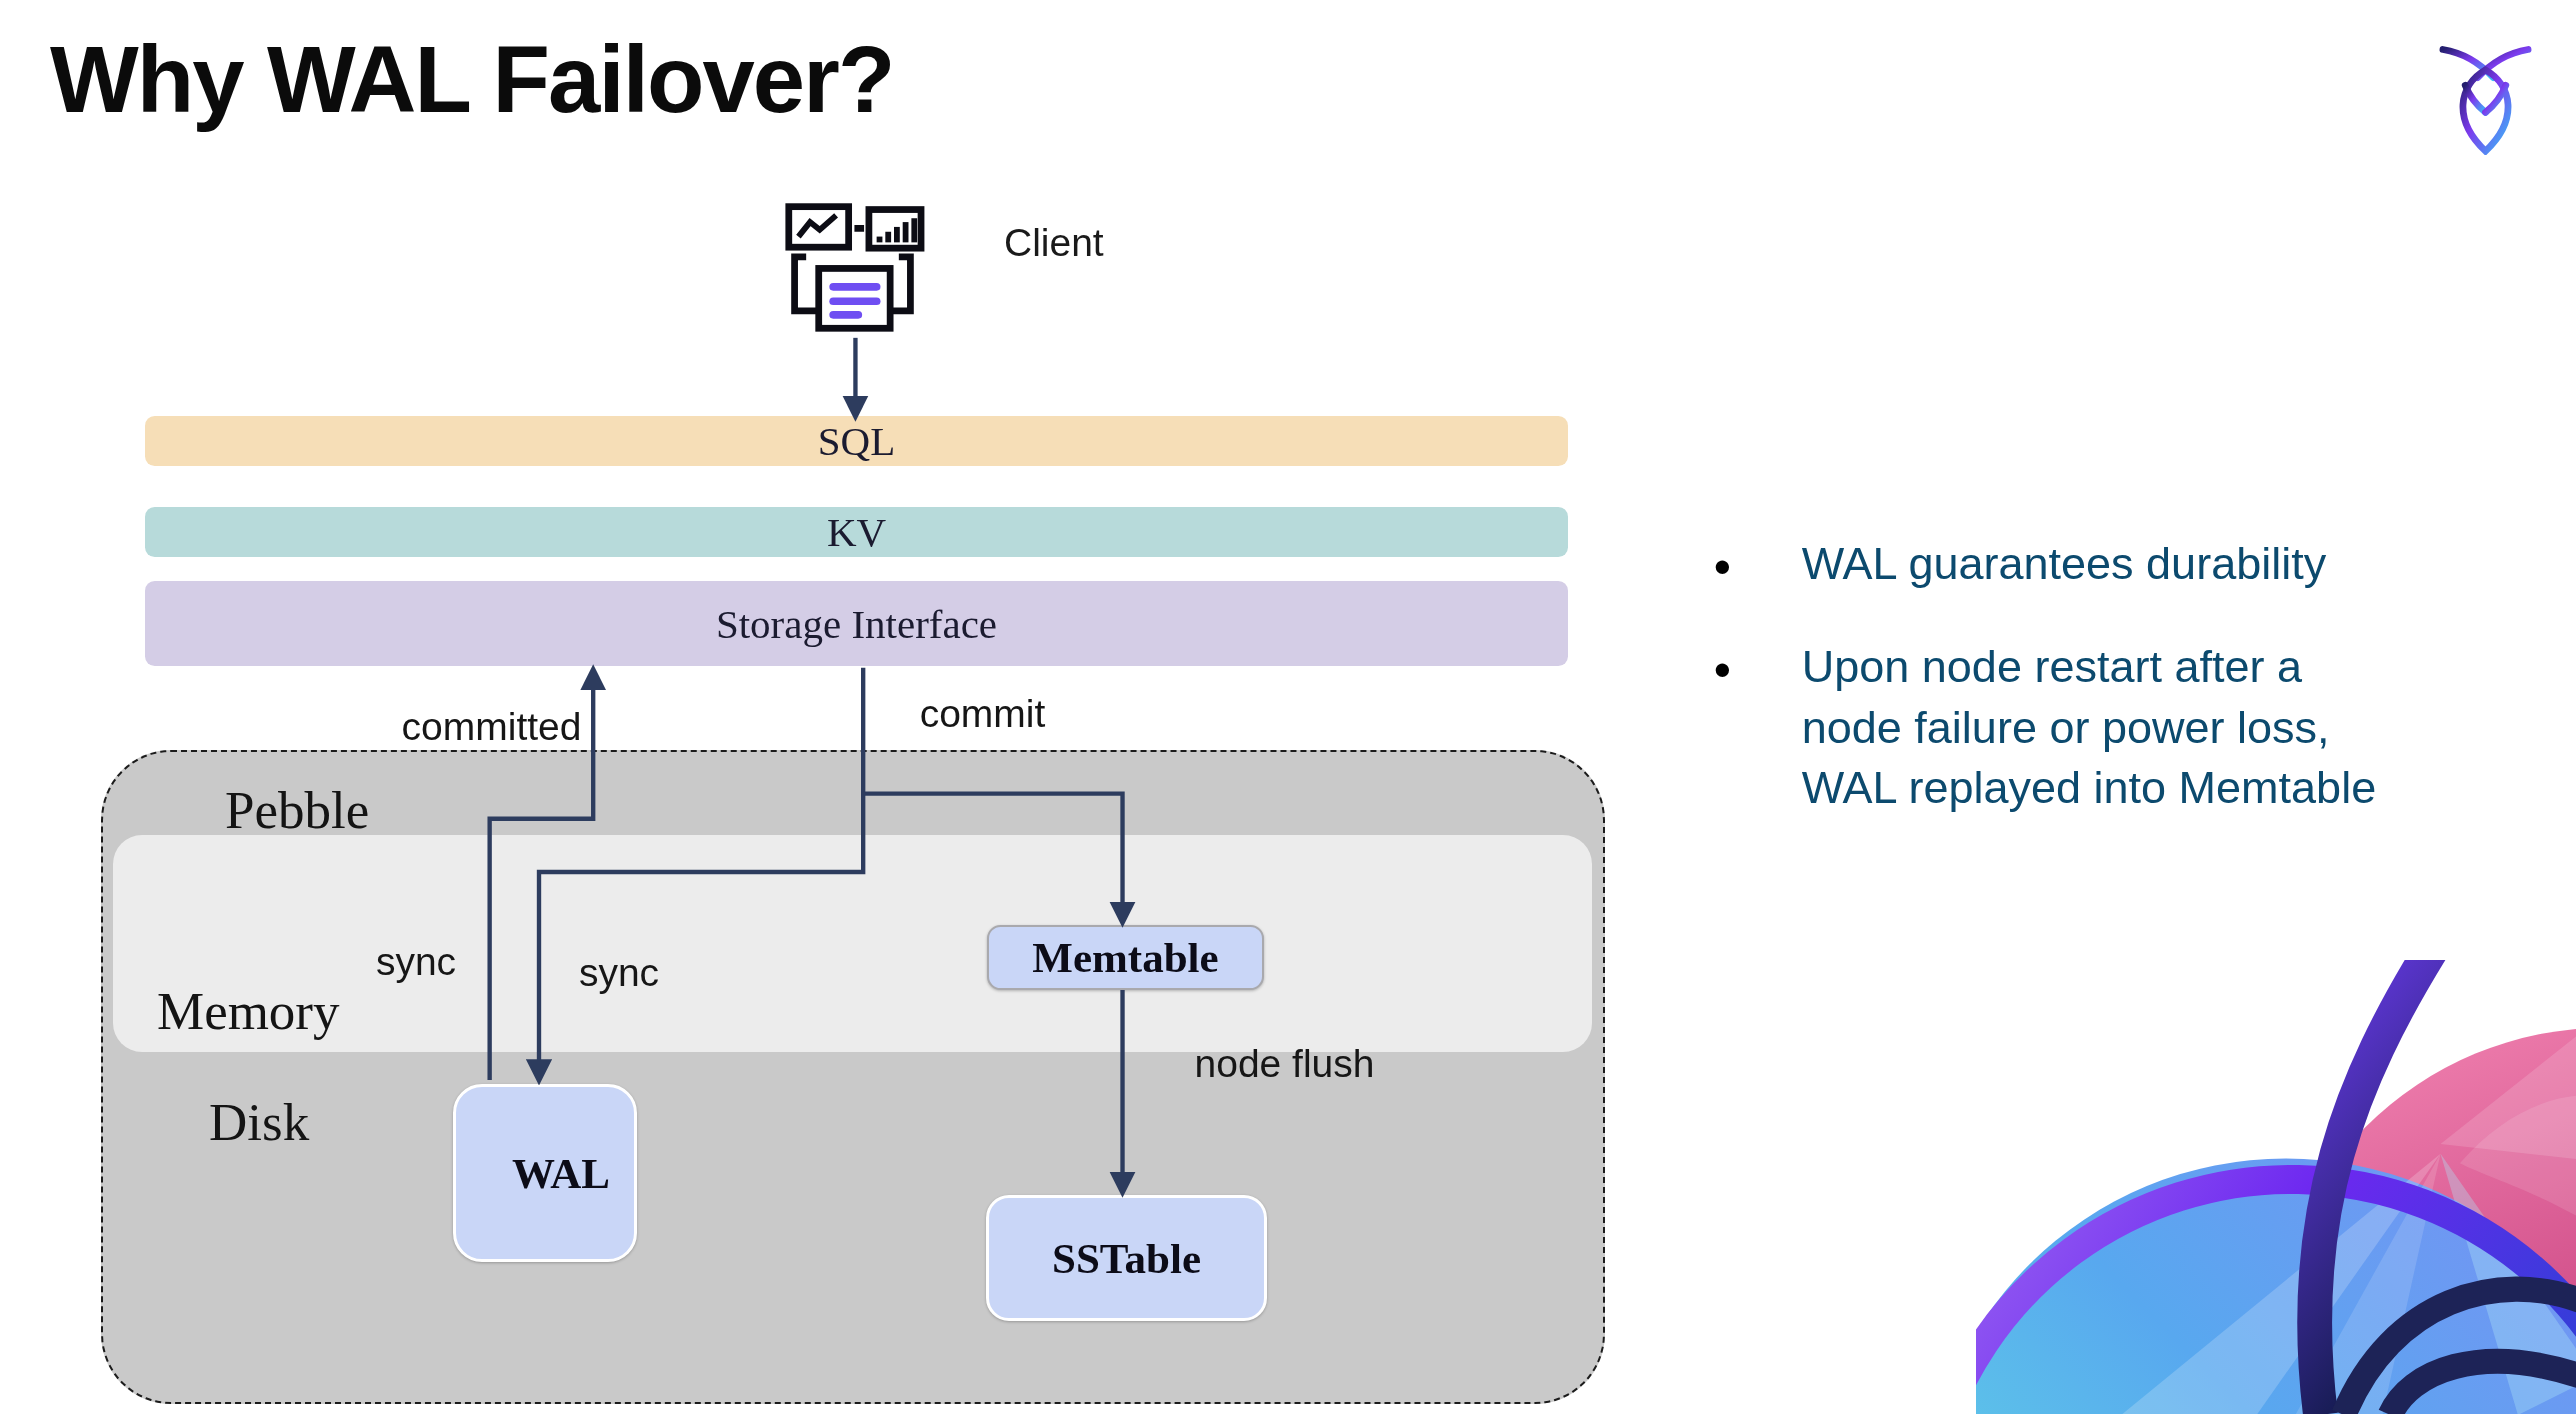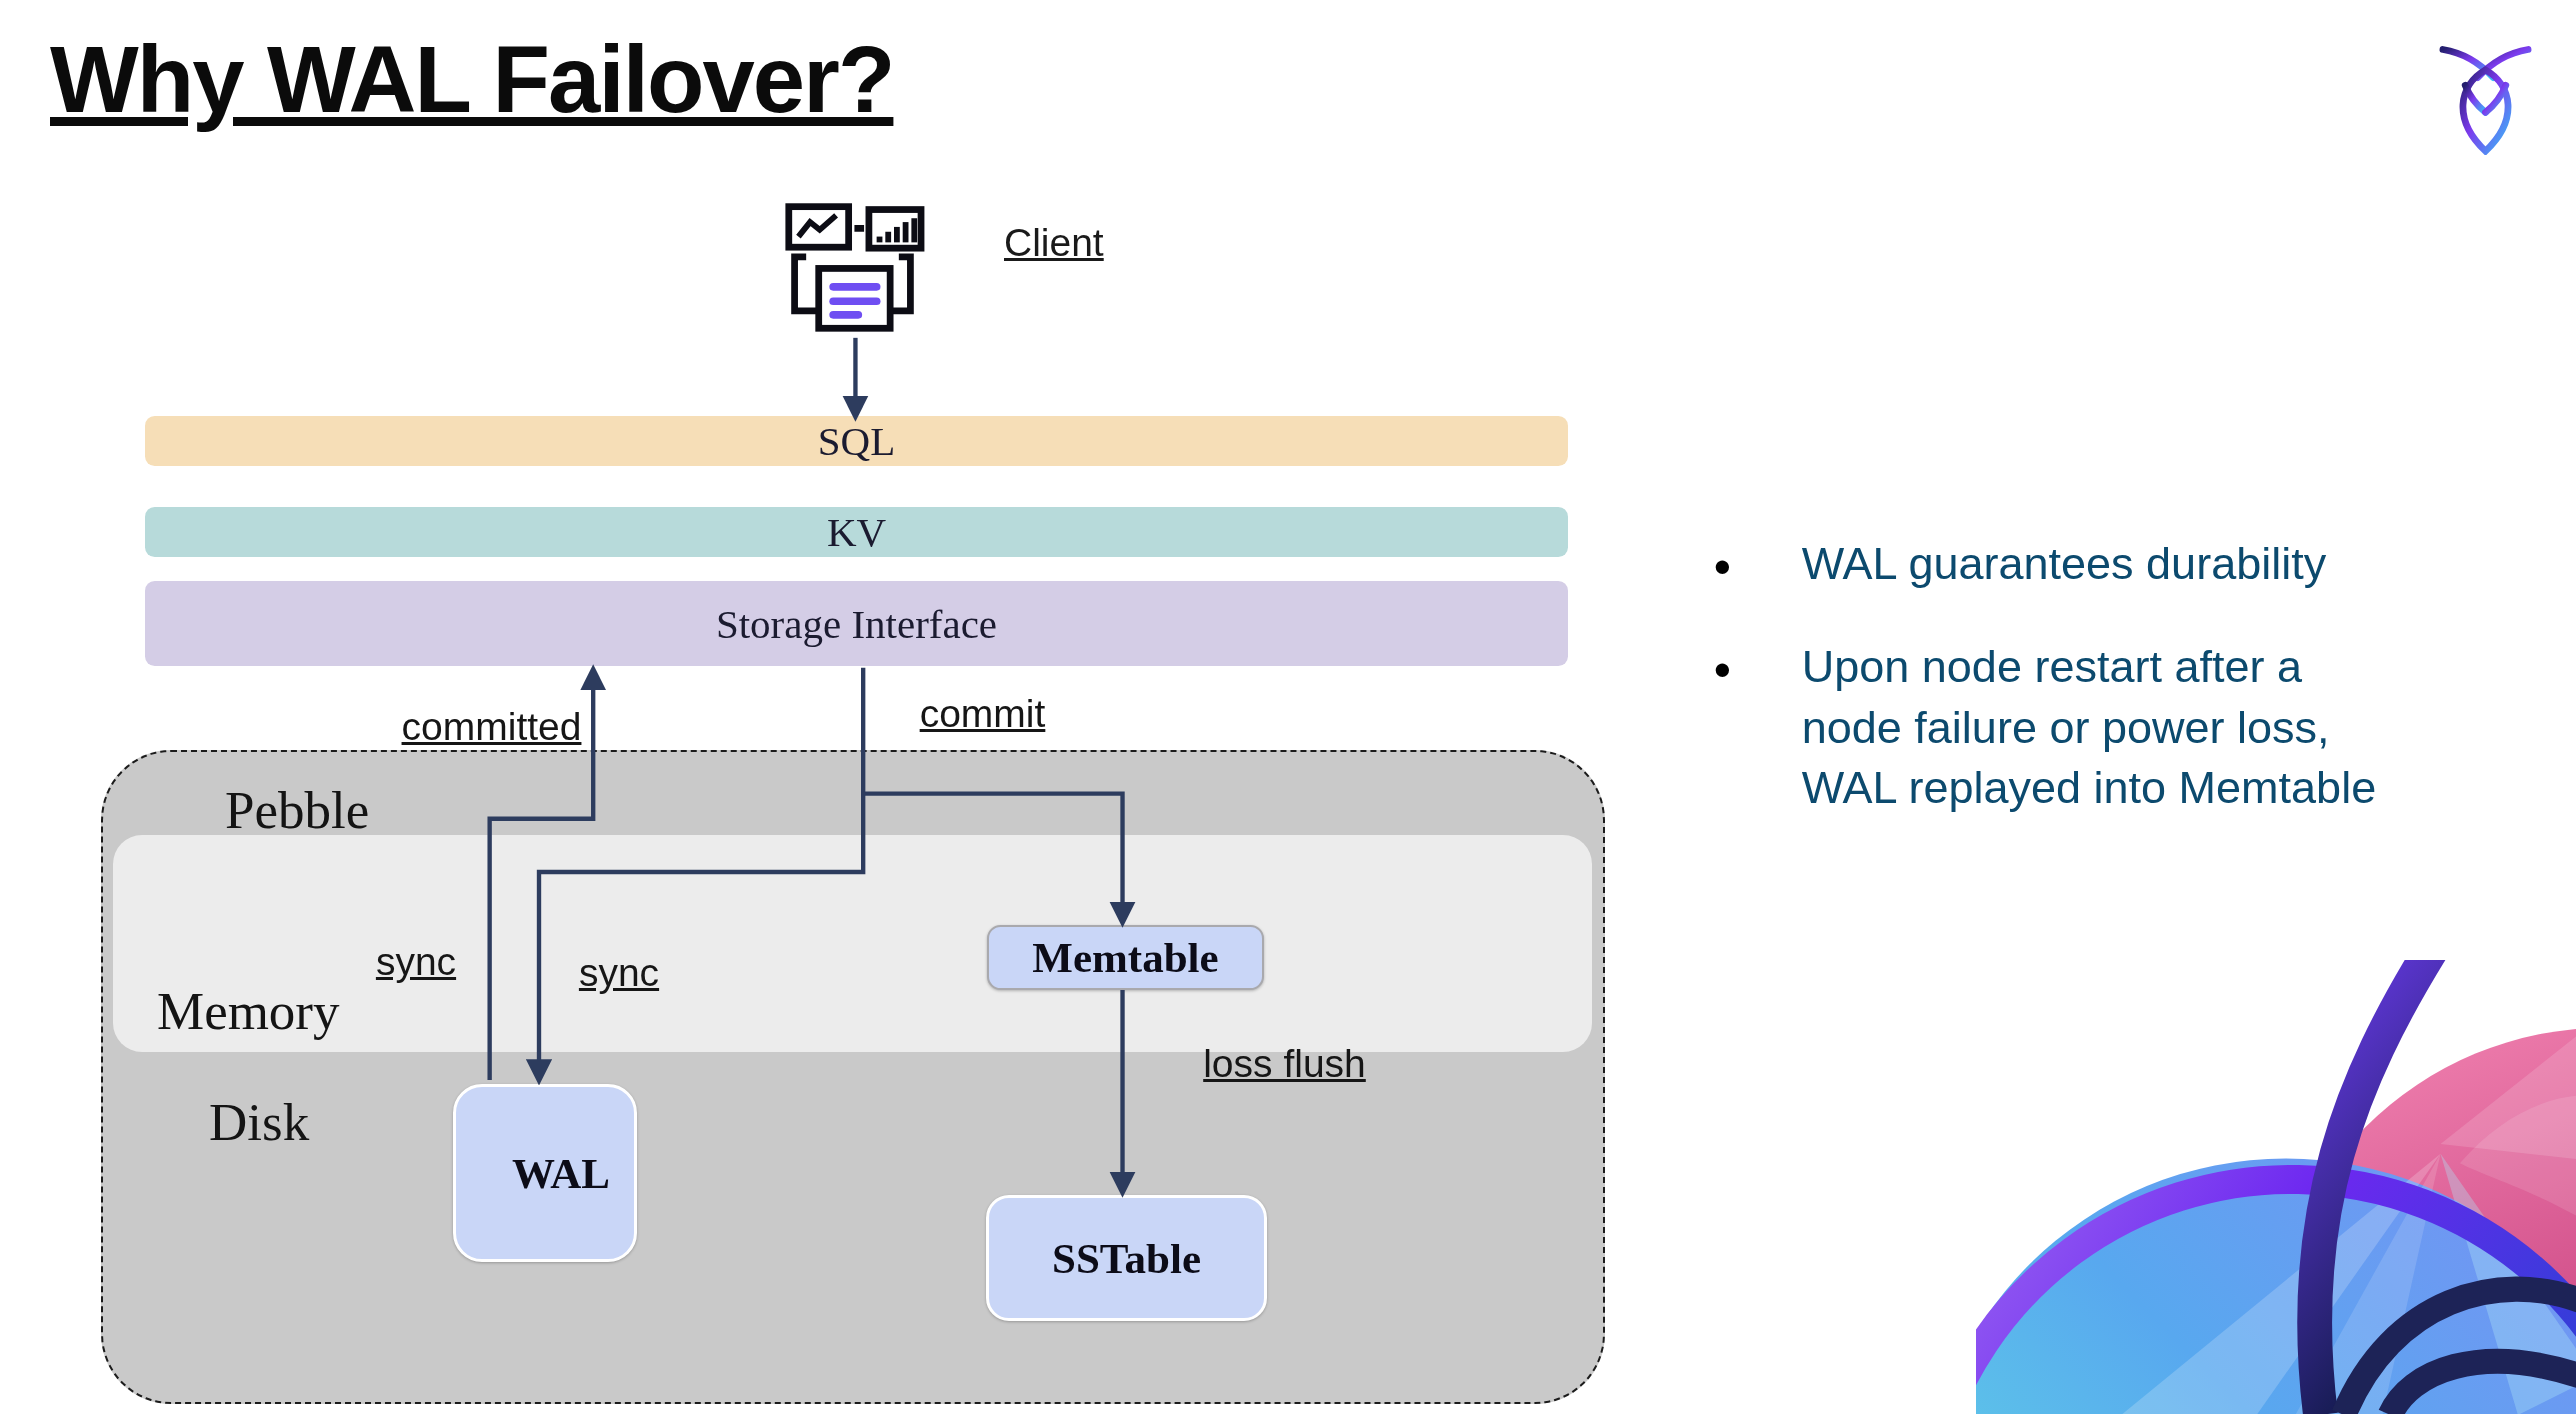--- a/index.html
+++ b/index.html
@@ -1,20 +1,20 @@
 <!DOCTYPE html>
 <html><head>
 <meta charset="utf-8">
 <style>
   html,body{margin:0;padding:0;background:#ffffff;}
   .slide{
     position:relative;width:2576px;height:1415px;background:#ffffff;
     overflow:hidden;font-family:"Liberation Sans",sans-serif;color:#111;
   }
-  .sans{font-family:"Liberation Sans",sans-serif;text-decoration:underline;}
+  .sans{font-family:"Liberation Sans",sans-serif;}
   .abs{position:absolute;}
 
   .title{
     left:50px;top:21px;font-size:94px;font-weight:bold;letter-spacing:-1.9px;
     color:#0b0b0b;line-height:1.25;white-space:nowrap;
   }
 
   .client-label{left:1004px;top:221px;font-size:39px;color:#1a1a1a;}
 
   .bar{
@@ -158,21 +158,21 @@
       <path d="M892 690 L892 901 L557 901 L557 1100" marker-end="url(#arr)"></path>
       <path d="M892 820 L1160 820 L1160 937" marker-end="url(#arr)"></path>
       <path d="M1160 1023 L1160 1216" marker-end="url(#arr)"></path>
     </g>
   </svg>
 
   <div class="abs edge-label lbl-committed sans">committed</div>
   <div class="abs edge-label lbl-commit sans">commit</div>
   <div class="abs edge-label lbl-sync1 sans">sync</div>
   <div class="abs edge-label lbl-sync2 sans">sync</div>
-  <div class="abs edge-label lbl-async sans">loss flush</div>
+  <div class="abs edge-label lbl-async sans">node flush</div>
 
   <div class="abs bullets">
     <div class="bullet">
       <span class="bullet-dot">●</span>
       <span class="bullet-text">WAL guarantees durability</span>
     </div>
     <div class="bullet">
       <span class="bullet-dot">●</span>
       <span class="bullet-text">Upon node restart after a
 node failure or power loss,

